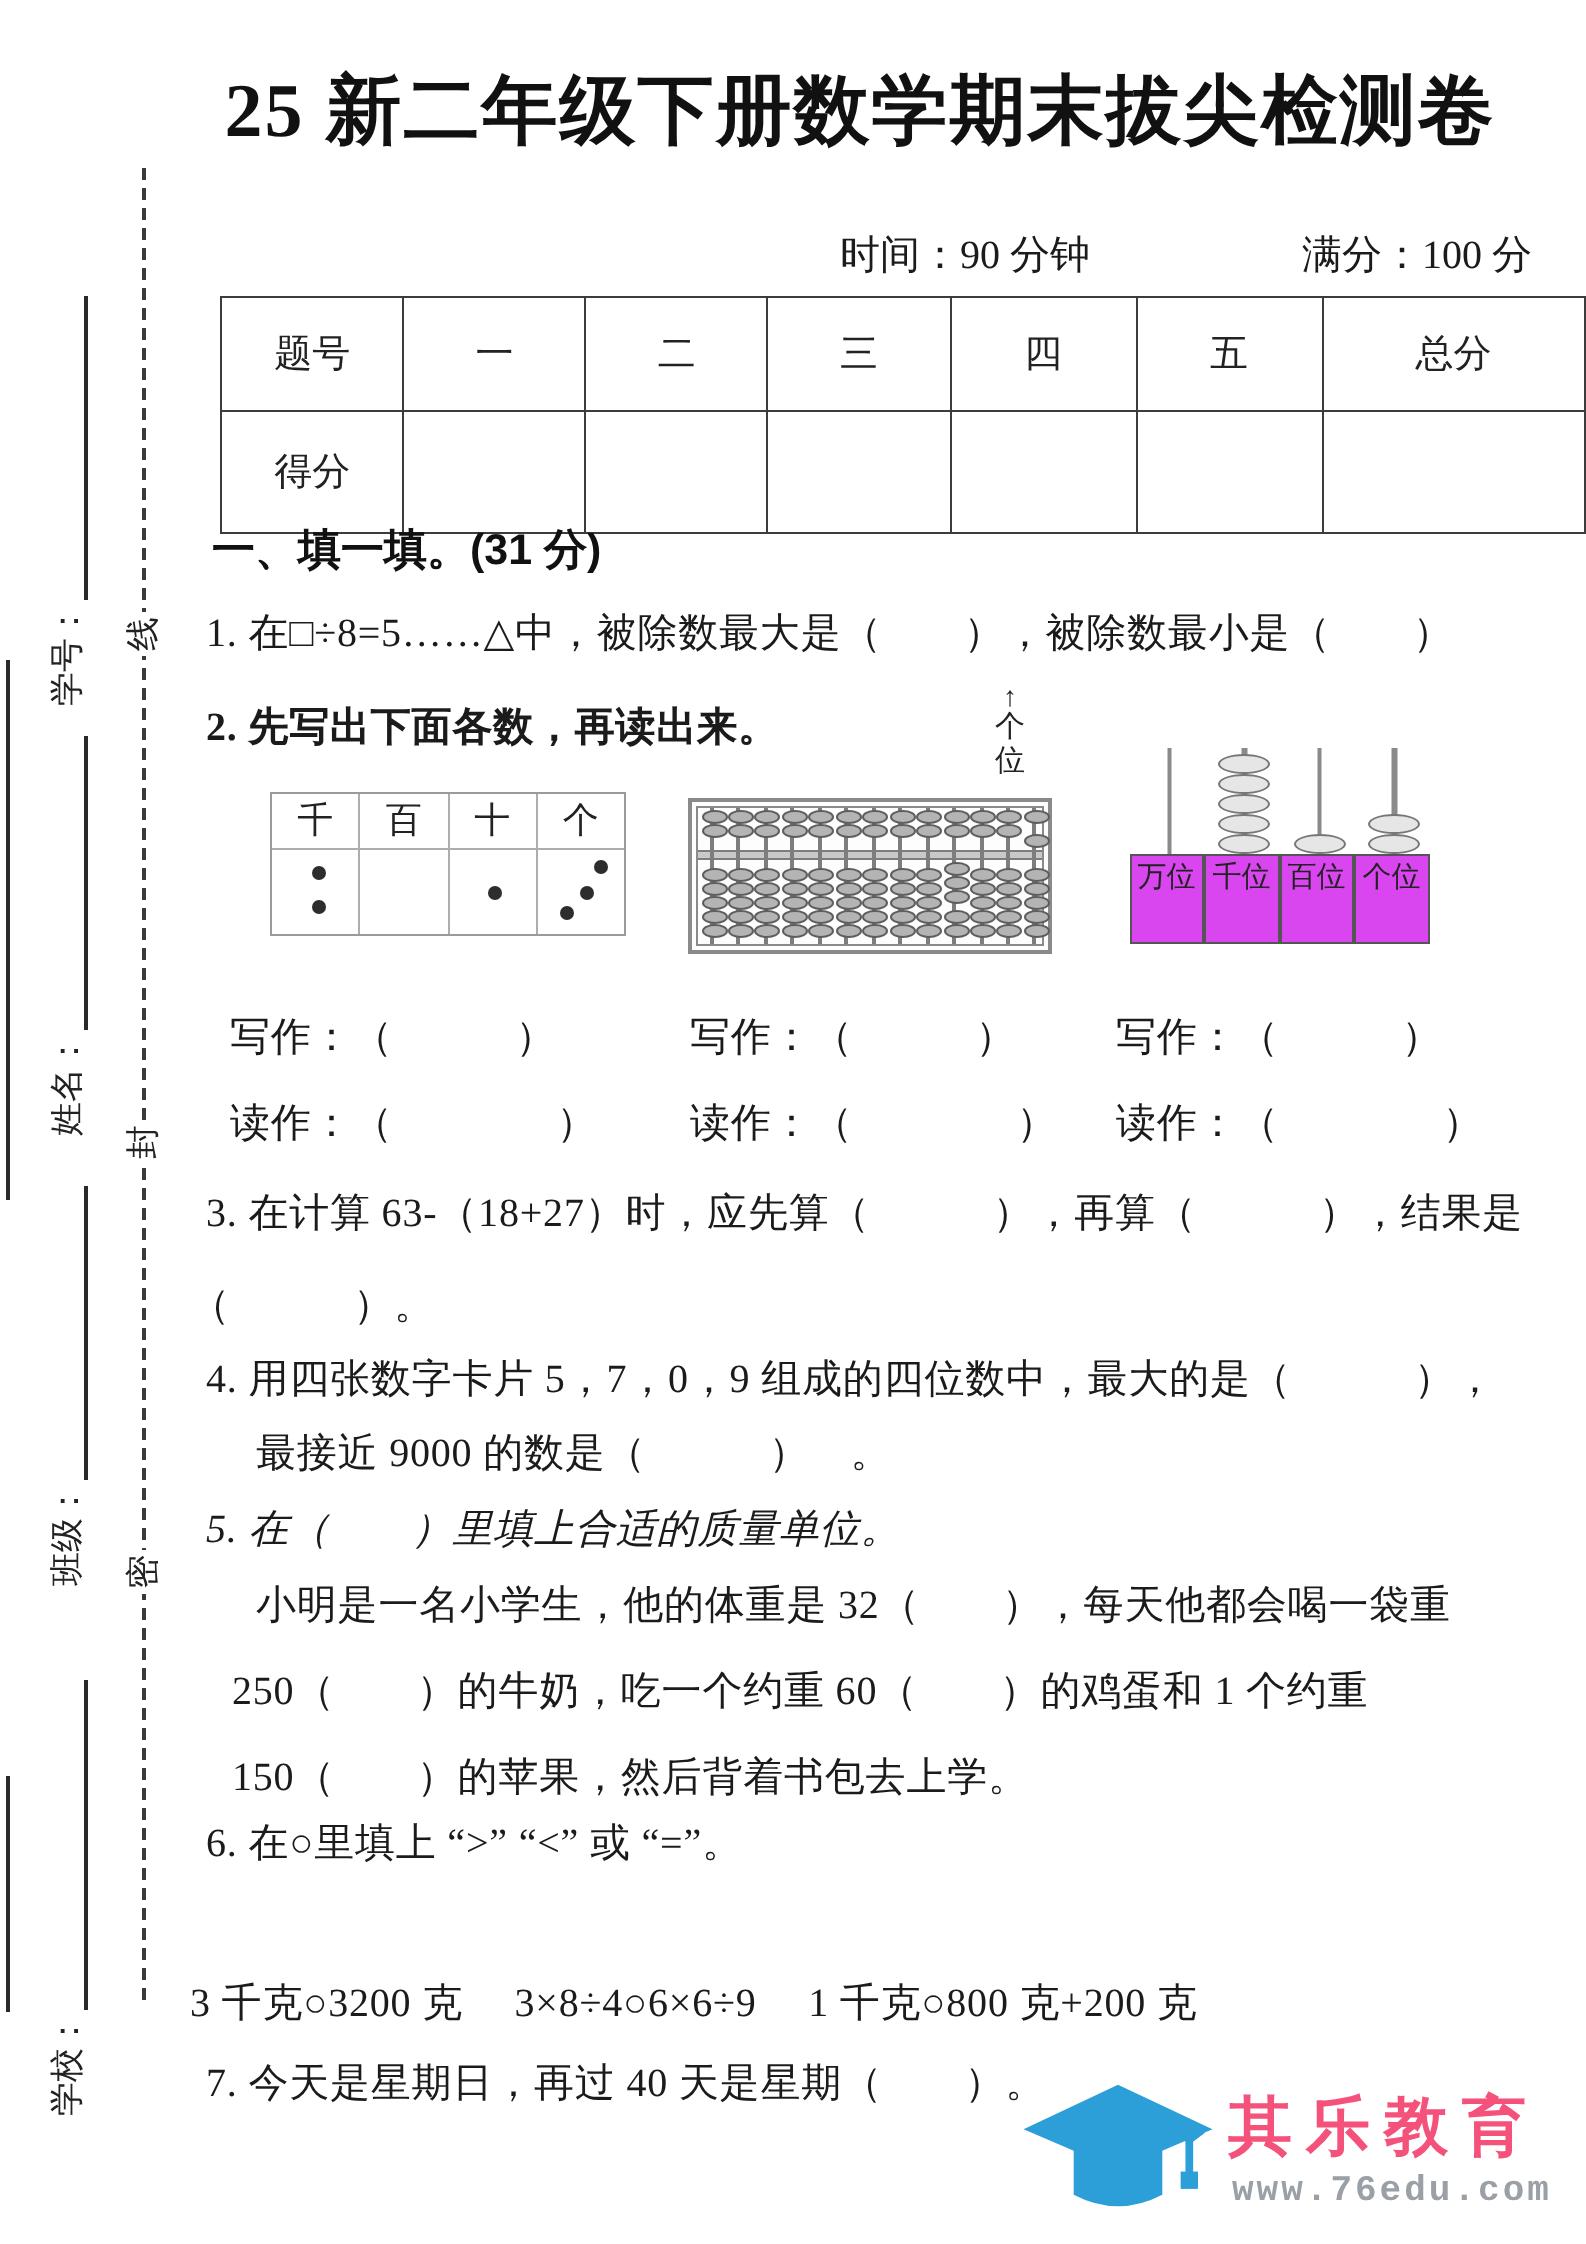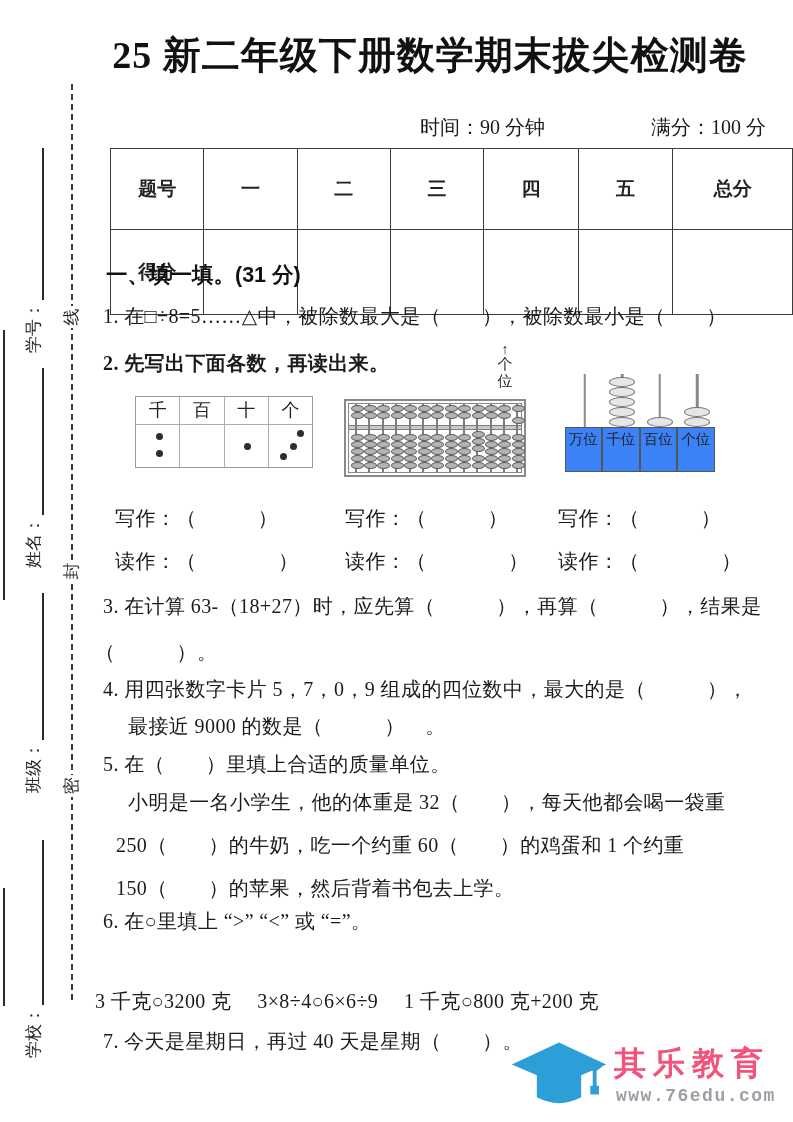--- a/index.html
+++ b/index.html
@@ -17,21 +17,21 @@
 
   
   .title{position:absolute;left:90px;top:30px;width:680px;text-align:center;
          font-size:38px;font-weight:bold;letter-spacing:1px;color:#111;}
   .meta{position:absolute;left:420px;top:114px;width:346px;display:flex;
         justify-content:space-between;font-size:20px;}
 
   
   .score-table{position:absolute;left:110px;top:148px;border-collapse:collapse;}
   .score-table td{border:1.6px solid #3c3c3c;text-align:center;font-size:19px;
-                  padding:16px;color:#222;font-weight:bold;}
+                  padding:4px;color:#222;}
   .score-table tr:first-child td{height:48px;}
   .score-table tr:last-child td{height:52px;}
 
   
   .sec-heading{position:absolute;left:106px;top:260px;font-size:21.5px;font-weight:bold;
                font-family:"Liberation Sans","DejaVu Sans",sans-serif;color:#111;}
   .q{position:absolute;font-size:20px;letter-spacing:0.4px;white-space:nowrap;color:#1b1b1b;}
 
   
   .pv-table{position:absolute;left:135px;top:396px;width:176px;height:70px;
@@ -59,21 +59,21 @@
             font-size:14px;color:#222;}
 
   
   .rack{position:absolute;left:566px;top:374px;display:flex;}
   .rack-col{position:relative;width:37.5px;height:100px;}
   .cr-rod{position:absolute;left:50%;top:0;width:2.5px;height:53px;background:#8a8a8a;
           transform:translateX(-50%);}
   .cr-bead{position:absolute;left:50%;transform:translateX(-50%);width:26px;height:10px;
            background:#e6e6e6;border:1.5px solid #777;border-radius:50%;box-sizing:border-box;}
   .cr-box{position:absolute;left:0;top:53px;width:100%;height:45px;border:1.5px solid #555;
-          box-sizing:border-box;margin-left:-1.5px;background:#3b82f6;
+          box-sizing:border-box;margin-left:-1.5px;background:#d946ef;
           font-size:14.5px;line-height:1.35;text-align:center;word-break:break-all;
           padding-top:2px;color:#222;}
 
   
   .logo-cap{position:absolute;left:506px;top:1038px;}
   .logo-brand{position:absolute;left:614px;top:1042px;font-size:32px;font-weight:bold;
               letter-spacing:7px;font-family:"Liberation Sans","DejaVu Sans",sans-serif;}
   .logo-url{position:absolute;left:616px;top:1086px;font-size:18px;font-weight:bold;
             letter-spacing:1.5px;font-family:Liberation Mono, monospace;}
 </style>
@@ -308,21 +308,21 @@
   <div class="q" style="left:345px;top:505px;">写作：（　　　）</div>
   <div class="q" style="left:558px;top:505px;">写作：（　　　）</div>
   <div class="q" style="left:115px;top:548px;">读作：（　　　　）</div>
   <div class="q" style="left:345px;top:548px;">读作：（　　　　）</div>
   <div class="q" style="left:558px;top:548px;">读作：（　　　　）</div>
 
   <div class="q" style="left:103px;top:593px;">3. 在计算 63-（18+27）时，应先算（　　　），再算（　　　），结果是</div>
   <div class="q" style="left:95px;top:639px;">（　　　）。</div>
   <div class="q" style="left:103px;top:676px;">4. 用四张数字卡片 5，7，0，9 组成的四位数中，最大的是（　　　），</div>
   <div class="q" style="left:128px;top:713px;">最接近 9000 的数是（　　　）　。</div>
-  <div class="q" style="left:103px;top:751px;">5. 在（　　）里填上合适的质量单位。</div>
+  <div class="q" style="left:103px;top:751px;font-style:italic;">5. 在（　　）里填上合适的质量单位。</div>
   <div class="q" style="left:128px;top:789px;">小明是一名小学生，他的体重是 32（　　），每天他都会喝一袋重</div>
   <div class="q" style="left:116px;top:832px;">250（　　）的牛奶，吃一个约重 60（　　）的鸡蛋和 1 个约重</div>
   <div class="q" style="left:116px;top:875px;">150（　　）的苹果，然后背着书包去上学。</div>
   <div class="q" style="left:103px;top:908px;">6. 在○里填上 “&gt;” “&lt;” 或 “=”。</div>
   <div class="q" style="left:95px;top:988px;">3 千克○3200 克　 3×8÷4○6×6÷9　 1 千克○800 克+200 克</div>
   <div class="q" style="left:103px;top:1028px;">7. 今天是星期日，再过 40 天是星期（　　）。</div>
 
   <svg class="logo-cap" width="106" height="84" viewBox="0 0 110 86">
     <polygon class="cap-fill" points="55,4 104,27 55,48 6,27" fill="#2d9fd8"></polygon>
     <path class="cap-fill" d="M32,31 L78,31 L78,61 Q55,73 32,61 Z" fill="#2d9fd8"></path>

